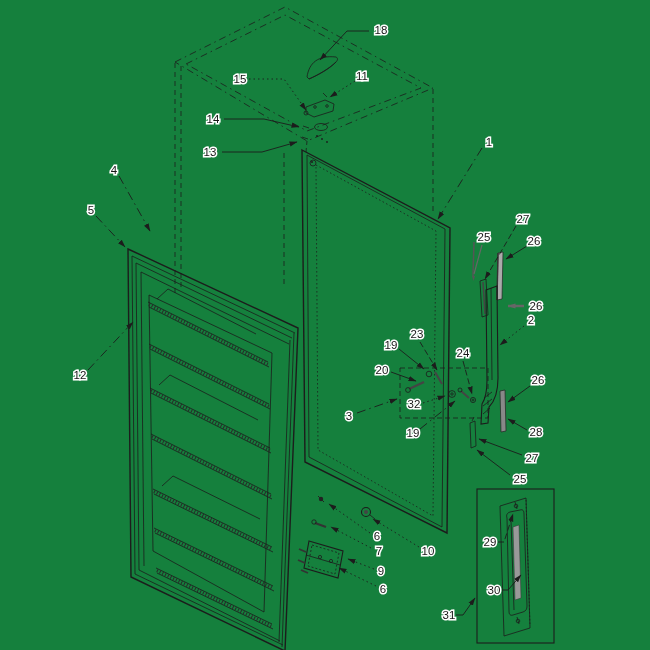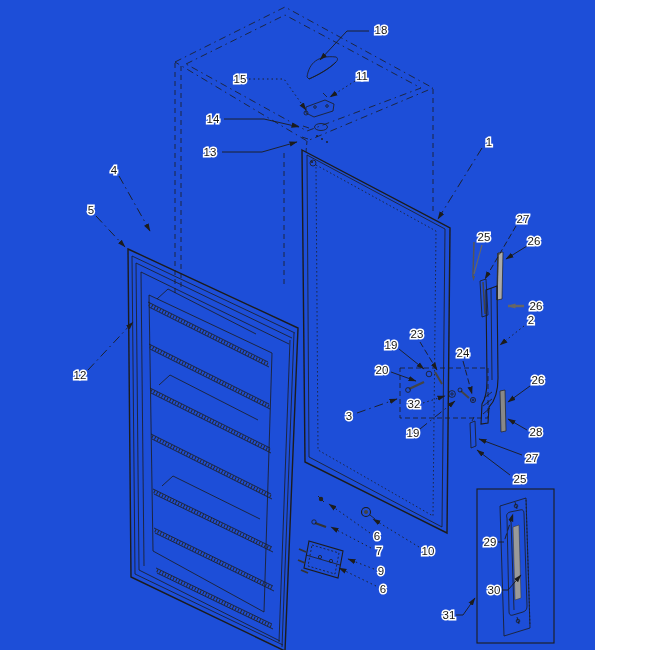--- a/index.html
+++ b/index.html
@@ -1,16 +1,16 @@
 <!DOCTYPE html>
 <html><head>
 <meta charset="utf-8">
 <style>
   html,body{margin:0;padding:0;background:#ffffff;}
-  .page{width:595px;height:650px;position:relative;background:#1d4ed8;overflow:hidden;}
+  .page{width:650px;height:650px;position:relative;background:#15803d;overflow:hidden;}
   svg{display:block;}
   svg text{
     font-family:"Liberation Sans", sans-serif;
     font-size:11.5px;
     fill:#161616;
     text-anchor:middle;
     stroke:#ffffff;
     stroke-width:3px;
     paint-order:stroke;
   }

